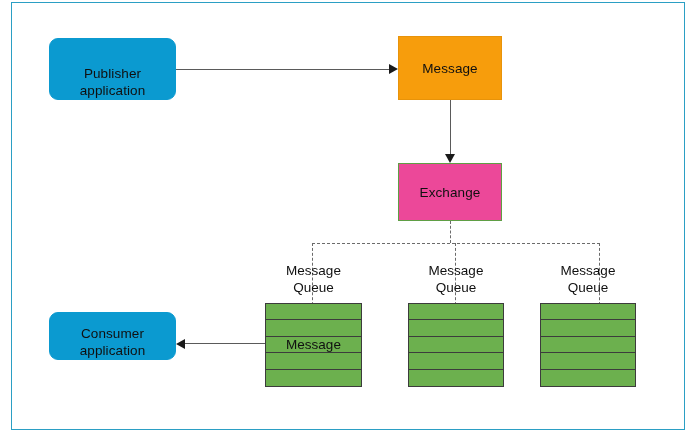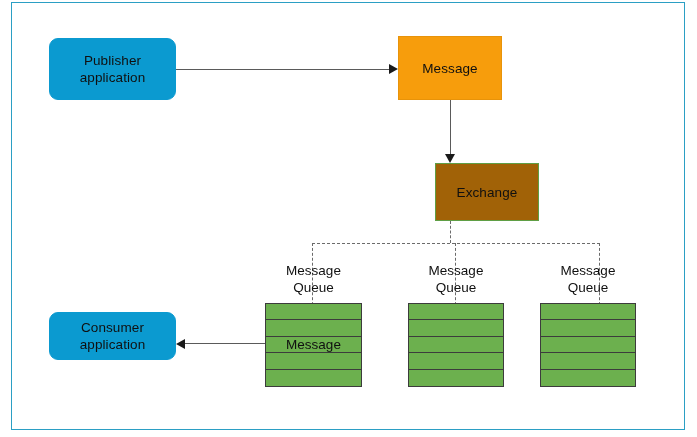--- a/index.html
+++ b/index.html
@@ -38,29 +38,29 @@
     text-align: center;
     color: #101010;
     font-size: 13.5px;
     line-height: 17px;
     letter-spacing: 0.1px;
   }
   .node-app {
     background: #0b9ad0;
     border-radius: 9px;
     border: 1px solid #0b9ad0;
+    align-items: flex-end;
   }
   .node-message {
     background: #f79d0c;
     border: 1px solid #e8930a;
   }
   .node-exchange {
-    background: #a16207;
+    background: #ec4899;
     border: 1px solid #5f9e45;
-    margin-left: 37px;
   }
 
   
   .queue-group { position: absolute; }
   .queue-label {
     position: absolute;
     left: 50%;
     transform: translateX(-50%);
     top: 0;
     width: 130px;

